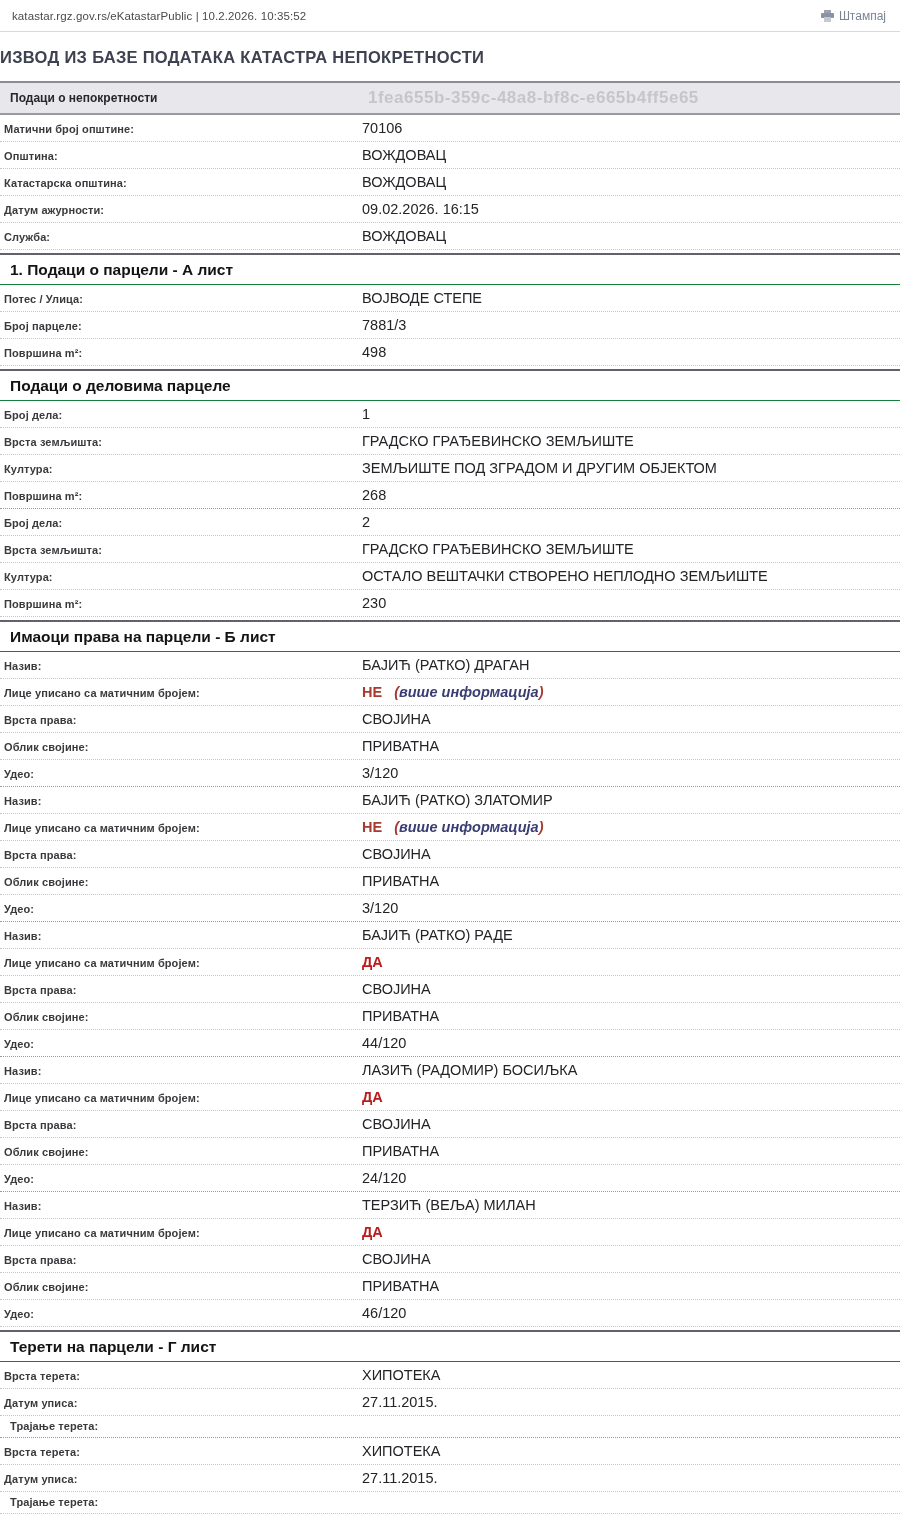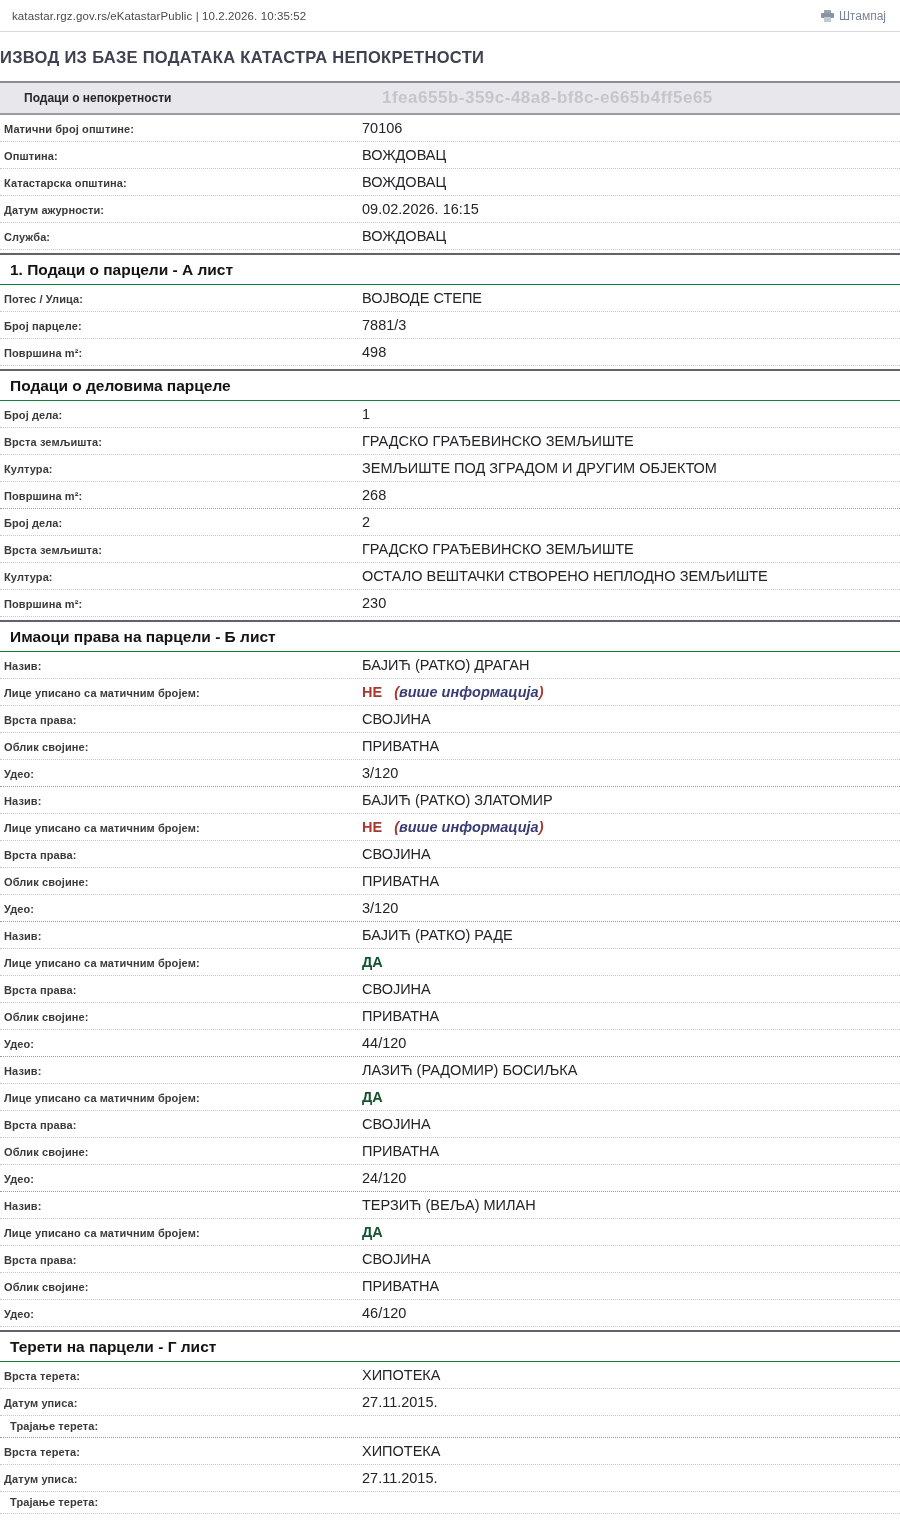--- a/index.html
+++ b/index.html
@@ -31,21 +31,21 @@
     font-size:16.5px; font-weight:bold; color:#3d4150;
     padding:16px 0 14px; letter-spacing:0.3px;
   }
 
   
   .prop-header {
     display:flex; align-items:center;
     background:#e8e8ec;
     border-top:2px solid #8c8c94;
     border-bottom:2px solid #9a9aa2;
-    padding:5px 24px; box-sizing:border-box;
+    padding:5px 10px; box-sizing:border-box;
   }
   .prop-header .ph-label { width:358px; flex:none; font-size:12px; font-weight:bold; color:#26262b; }
   .prop-header .ph-uuid  { font-size:17px; font-weight:bold; color:#c5c5cb; letter-spacing:0.5px; }
 
   
   .section-title {
     font-size:15.5px; font-weight:bold; color:#131316;
     padding:6px 10px 5px;
     border-top:2px solid #62626a;
     border-bottom:1px solid #15803d;
@@ -62,21 +62,21 @@
     width:358px; flex:none;
     font-size:11px; font-weight:bold; color:#3a3a3e;
     letter-spacing:0.1px;
   }
   .row .val { font-size:14.5px; color:#242428; line-height:17px; }
   .row.empty { padding:4px 10px 5px; }
   .row.empty .val { min-height:10px; }
   .group-end { border-bottom:1px dotted #9b9b9f; }
 
   
-  .val-yes { color:#14532d; font-weight:bold;text-align:center; }
+  .val-yes { color:#b91c1c; font-weight:bold;text-align:center; }
   .val-no  { color:#a83a31; font-weight:bold; }
   .more-info { margin-left:12px; text-decoration:none; cursor:pointer;font-style:italic; }
   .mi-paren { color:#a83a31; font-weight:bold; }
   .mi-text  { color:#3a3d74; font-weight:bold; }
 </style>
 </head>
 <body>
 
 <div class="page">
 

